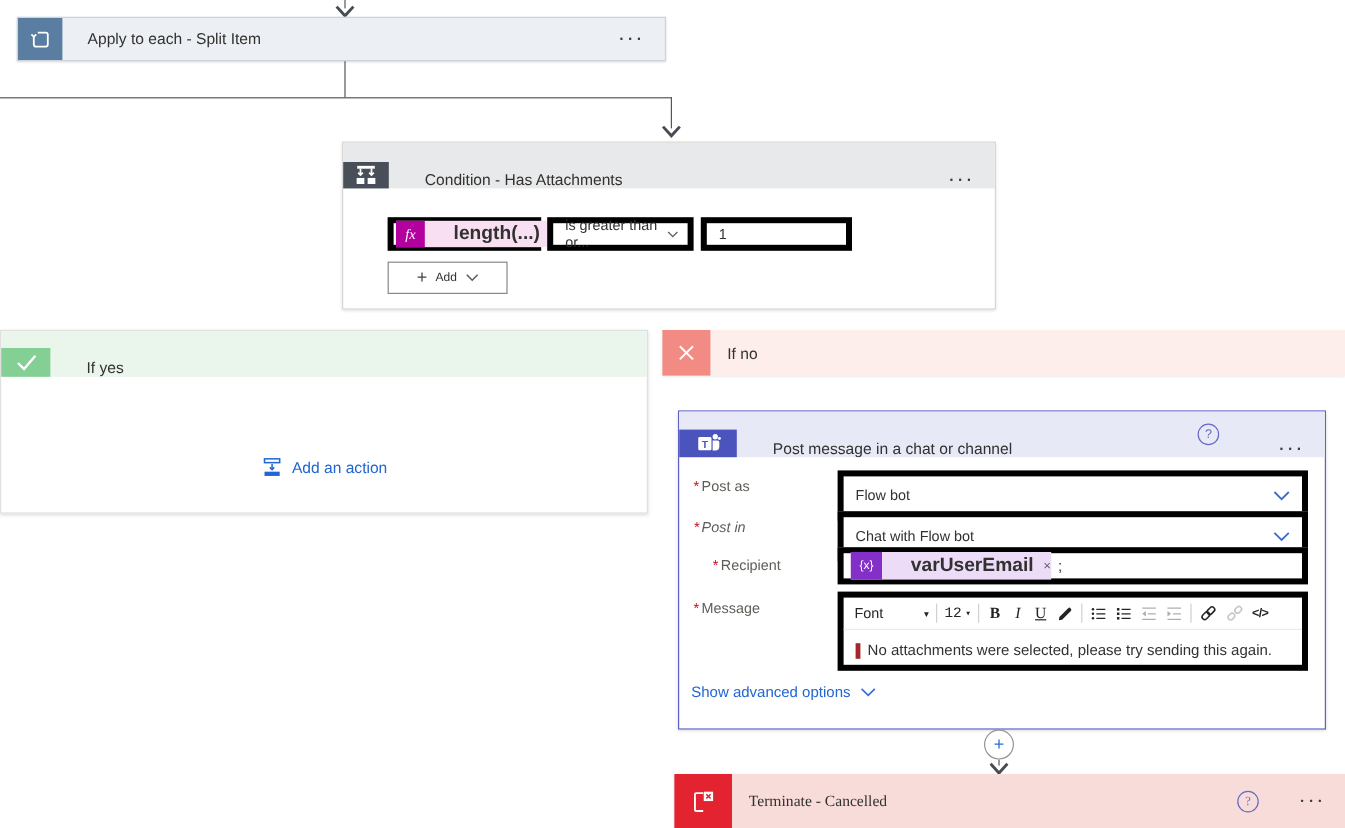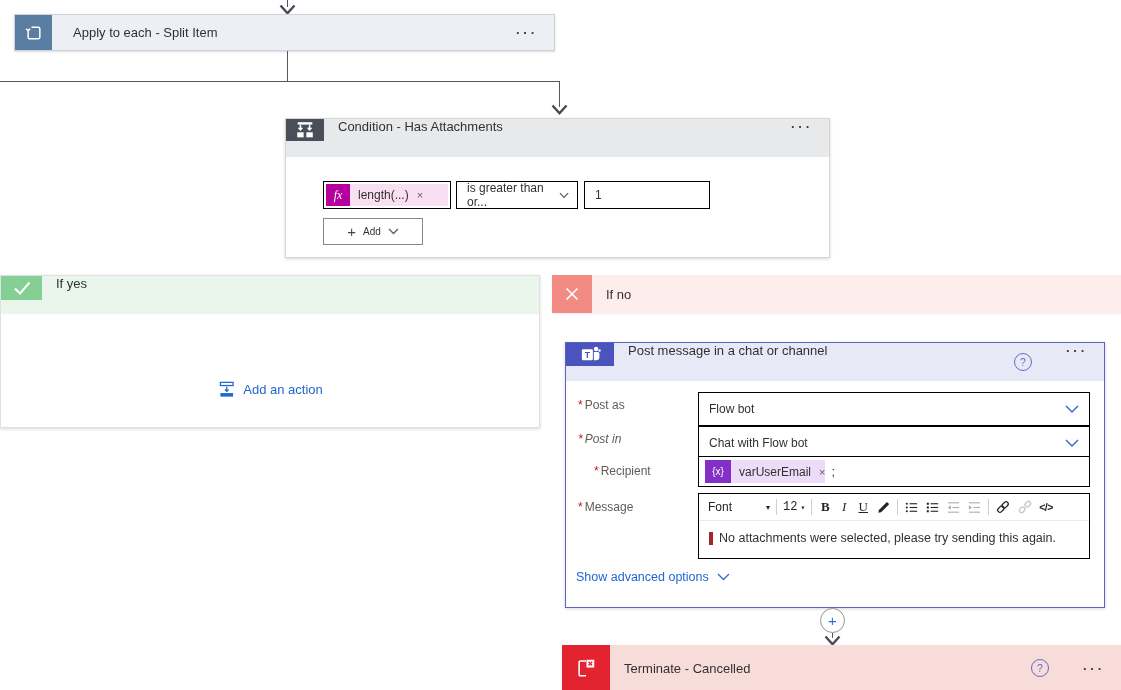--- a/index.html
+++ b/index.html
@@ -5,42 +5,42 @@
   html,body{margin:0;padding:0;background:#fff;}
   #canvas{position:relative;width:1121px;height:690px;background:#fff;overflow:hidden;
           font-family:"Liberation Sans",sans-serif;color:#323130;}
   .abs{position:absolute;}
   .line{position:absolute;background:#53575e;}
   .arrowhead{position:absolute;}
 
   
   .bar{position:absolute;display:flex;align-items:stretch;box-shadow:0 1px 2px rgba(0,0,0,.15);}
   .card{position:absolute;background:#fff;box-shadow:0 1px 3px rgba(0,0,0,.16);}
-  .hdr{display:flex;align-items:flex-start;height:38px;}
+  .hdr{display:flex;align-items:flex-end;height:38px;gap:16px;}
   .iconbox{display:flex;align-items:center;justify-content:center;flex:0 0 auto;}
   .title{flex:1;display:flex;align-items:center;padding-left:14px;font-size:13px;color:#323130;white-space:nowrap;overflow:hidden;}
   .menu{display:flex;align-items:center;padding:0 16px;font-size:13px;font-weight:bold;letter-spacing:3px;color:#3c3b39;cursor:pointer;}
   .help{width:16px;height:16px;border:1px solid #666bc7;border-radius:50%;color:#666bc7;
         font-size:10.5px;display:flex;align-items:center;justify-content:center;align-self:center;margin-right:18px;cursor:pointer;}
 
   
   .apply{left:14px;top:14px;width:541px;height:37px;background:#ecf0f4;border:1px solid #ccd3db;box-sizing:border-box;}
   .apply .iconbox{width:37px;background:#5a7da2;}
   .apply .title{padding-left:21px;}
 
   
   .cond{left:285px;top:118px;width:545px;height:140px;border:1px solid #d8d6d4;box-sizing:border-box;}
   .cond .hdr{background:#e8e9eb;}
   .cond .iconbox{width:38px;background:#484f58;}
-  .inputbox{border:1px solid #000000;background:#fff;box-sizing:border-box;display:flex;align-items:center;font-size:12px;color:#323130;}
+  .inputbox{border:5px solid #000000;background:#fff;box-sizing:border-box;display:flex;align-items:center;font-size:12px;color:#323130;}
   .cond-operand{position:absolute;left:37px;top:62px;width:128px;height:28px;padding:2px;}
   .fxchip{display:flex;align-items:center;background:#f8e0f2;height:22px;flex:1;cursor:pointer;}
   .fxsq{width:24px;height:22px;background:#b4009e;color:#fff;display:flex;align-items:center;justify-content:center;
         font-family:"Liberation Serif",serif;font-style:italic;font-size:12px;}
-  .chiplabel{padding-left:8px;font-size:12px;color:#323130;}
+  .chiplabel{padding-left:24px;font-size:16px;color:#323130;font-weight:bold;}
   .chipx{margin-left:8px;font-size:11px;color:#5f5d5b;cursor:pointer;}
   .cond-op{position:absolute;left:170px;top:62px;width:122px;height:28px;padding:0 8px 0 10px;justify-content:space-between;cursor:pointer;}
   .cond-val{position:absolute;left:298px;top:62px;width:126px;height:28px;padding-left:10px;}
   .addbtn{position:absolute;left:37px;top:99px;width:100px;height:27px;border:1px solid #8a8886;box-sizing:border-box;
           display:flex;align-items:center;justify-content:center;gap:7px;cursor:pointer;background:#fff;}
   .addplus{font-size:15px;color:#444;font-weight:400;}
   .addlabel{font-size:10px;color:#323130;}
 
   
   .ifyes{left:0;top:275px;width:540px;height:153px;border:1px solid #e2e0de;box-sizing:border-box;}
@@ -80,21 +80,21 @@
   .redbar{width:4px;height:13px;background:#a4262c;flex:0 0 auto;}
   .msgtext{font-size:12.5px;color:#323130;white-space:nowrap;}
   .showadv{position:absolute;left:10px;top:227px;display:flex;align-items:center;gap:8px;cursor:pointer;}
   .showadv span{font-size:12.5px;color:#2266d1;}
 
   
   .pluscircle{left:820px;top:608px;width:25px;height:25px;border:1px solid #949494;border-radius:50%;background:#fff;
               display:flex;align-items:center;justify-content:center;color:#2a6fd3;font-size:15px;cursor:pointer;box-sizing:border-box;}
 
   
-  .term{left:562px;top:645px;width:559px;height:46px;background:#f8dcda;box-shadow:0 1px 2px rgba(0,0,0,.12);}
+  .term{left:562px;top:645px;width:559px;height:46px;background:#f8dcda;box-shadow:0 1px 2px rgba(0,0,0,.12);font-family:Liberation Serif, serif;}
   .term .iconbox{width:48px;background:#e42330;}
 </style>
 </head>
 <body>
 
 <div id="canvas">
 
   <div class="line" style="left:287px;top:0;width:1px;height:7px;"></div>
   <svg class="arrowhead" style="left:279px;top:4px;" width="17" height="11">
     <polyline points="1.5,1.5 8.5,9.2 15.5,1.5" fill="none" stroke="#474b52" stroke-width="2.4"></polyline>

